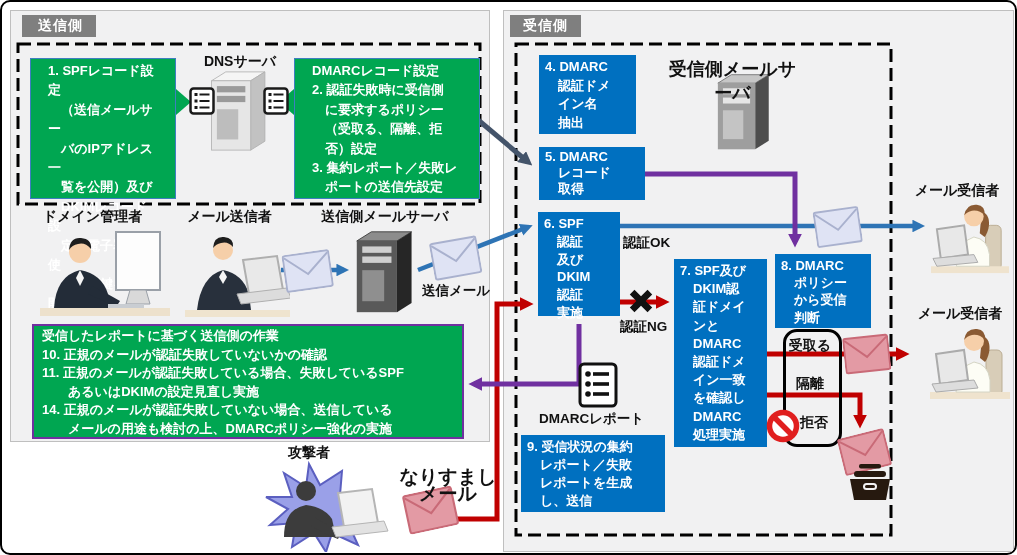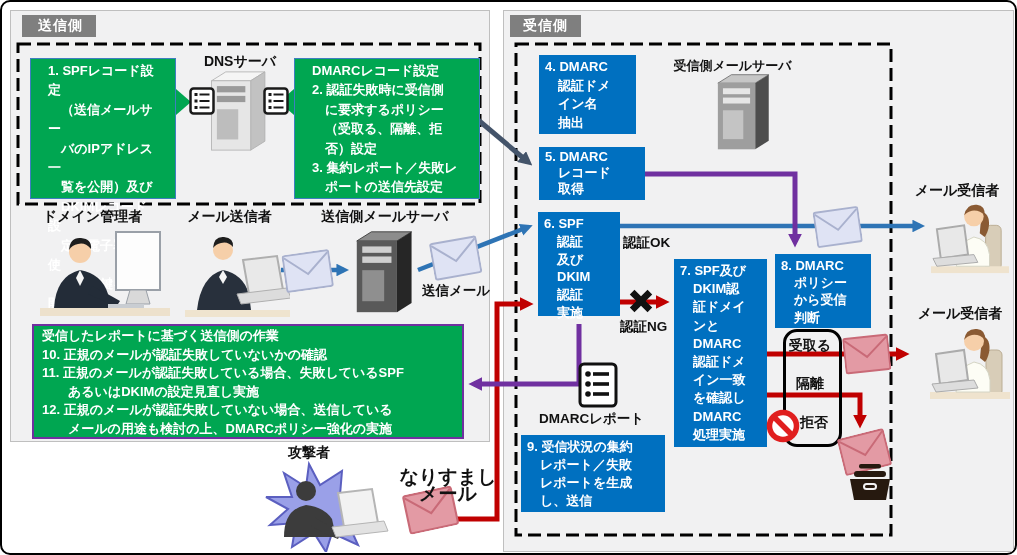--- a/index.html
+++ b/index.html
@@ -172,21 +172,21 @@
         <rect x="1" y="1" width="46" height="36" rx="2" fill="#DFE3F4" stroke="#A9B1CE" stroke-width="2"></rect>
         <polyline points="2,3 24,22 46,3" fill="none" stroke="#A9B1CE" stroke-width="2"></polyline>
       </svg>
   </div>
   <div class="abs lbl" style="left:413px;top:280px;width:82px;text-align:center;font-size:13.5px;">送信メール</div>
 
   <div class="abs greenbox" style="left:30px;top:322px;width:432px;height:115px;line-height:18.6px;border:2px solid #7030A0;padding:1px 8px;">受信したレポートに基づく送信側の作業
 10. 正規のメールが認証失敗していないかの確認
 11. 正規のメールが認証失敗している場合、失敗しているSPF
 　　あるいはDKIMの設定見直し実施
-12. 正規のメールが認証失敗していない場合、送信している
+14. 正規のメールが認証失敗していない場合、送信している
 　　メールの用途も検討の上、DMARCポリシー強化の実施</div>
 
   <div class="abs lbl" style="left:272px;top:442px;width:70px;text-align:center;">攻撃者</div>
   <div class="abs icon" style="left:252px;top:455px;">
     <svg width="140" height="95" viewBox="0 0 140 95">
       <polygon points="55,7 66,28 88,14 86,38 112,34 98,54 120,62 94,66 104,88 78,76 72,95 60,76 38,90 42,66 16,68 34,52 12,40 38,40 30,16 52,30" fill="#9AA0E8" stroke="#5B5FC0" stroke-width="2"></polygon>
       <circle cx="52" cy="34" r="10" fill="#3C3C3C"></circle>
       <path d="M30,80 Q30,52 52,48 Q70,50 78,62 L82,80 Z" fill="#3C3C3C"></path>
       <path d="M60,60 Q76,70 88,74 L84,82 Q68,76 56,68 Z" fill="#3C3C3C"></path>
       <polygon points="84,36 118,32 124,66 90,70" fill="#F2F2F2" stroke="#B5B5B5" stroke-width="2"></polygon>
@@ -227,21 +227,21 @@
 　処理実施</div>
   <div class="abs bluebox" style="left:773px;top:252px;width:96px;height:74px;line-height:17.2px;">8. DMARC
 　ポリシー
 　から受信
 　判断</div>
   <div class="abs bluebox" style="left:519px;top:433px;width:144px;height:77px;line-height:18px;">9. 受信状況の集約
 　レポート／失敗
 　レポートを生成
 　し、送信</div>
 
-  <div class="abs lbl" style="left:658px;top:55px;width:145px;text-align:center;font-size:13px;">受信側メールサーバ</div>
+  <div class="abs lbl" style="left:658px;top:55px;width:145px;text-align:center;font-size:18px;">受信側メールサーバ</div>
   <div class="abs icon" style="left:712px;top:71px;">
     <svg width="62" height="78" viewBox="0 0 72 92">
       <polygon points="4,12 20,2 64,2 48,12" fill="#C6C6C6" stroke="#6E6E6E"></polygon>
       <polygon points="48,12 64,2 64,80 48,90" fill="#4D4D4D"></polygon>
       <rect x="4" y="12" width="44" height="78" fill="#9E9E9E"></rect>
       <rect x="10" y="18" width="32" height="7" fill="#E6E6E6"></rect>
       <rect x="10" y="29" width="32" height="7" fill="#E6E6E6"></rect>
       <rect x="10" y="44" width="24" height="34" fill="#C4C4C4"></rect>
     </svg>
   </div>

